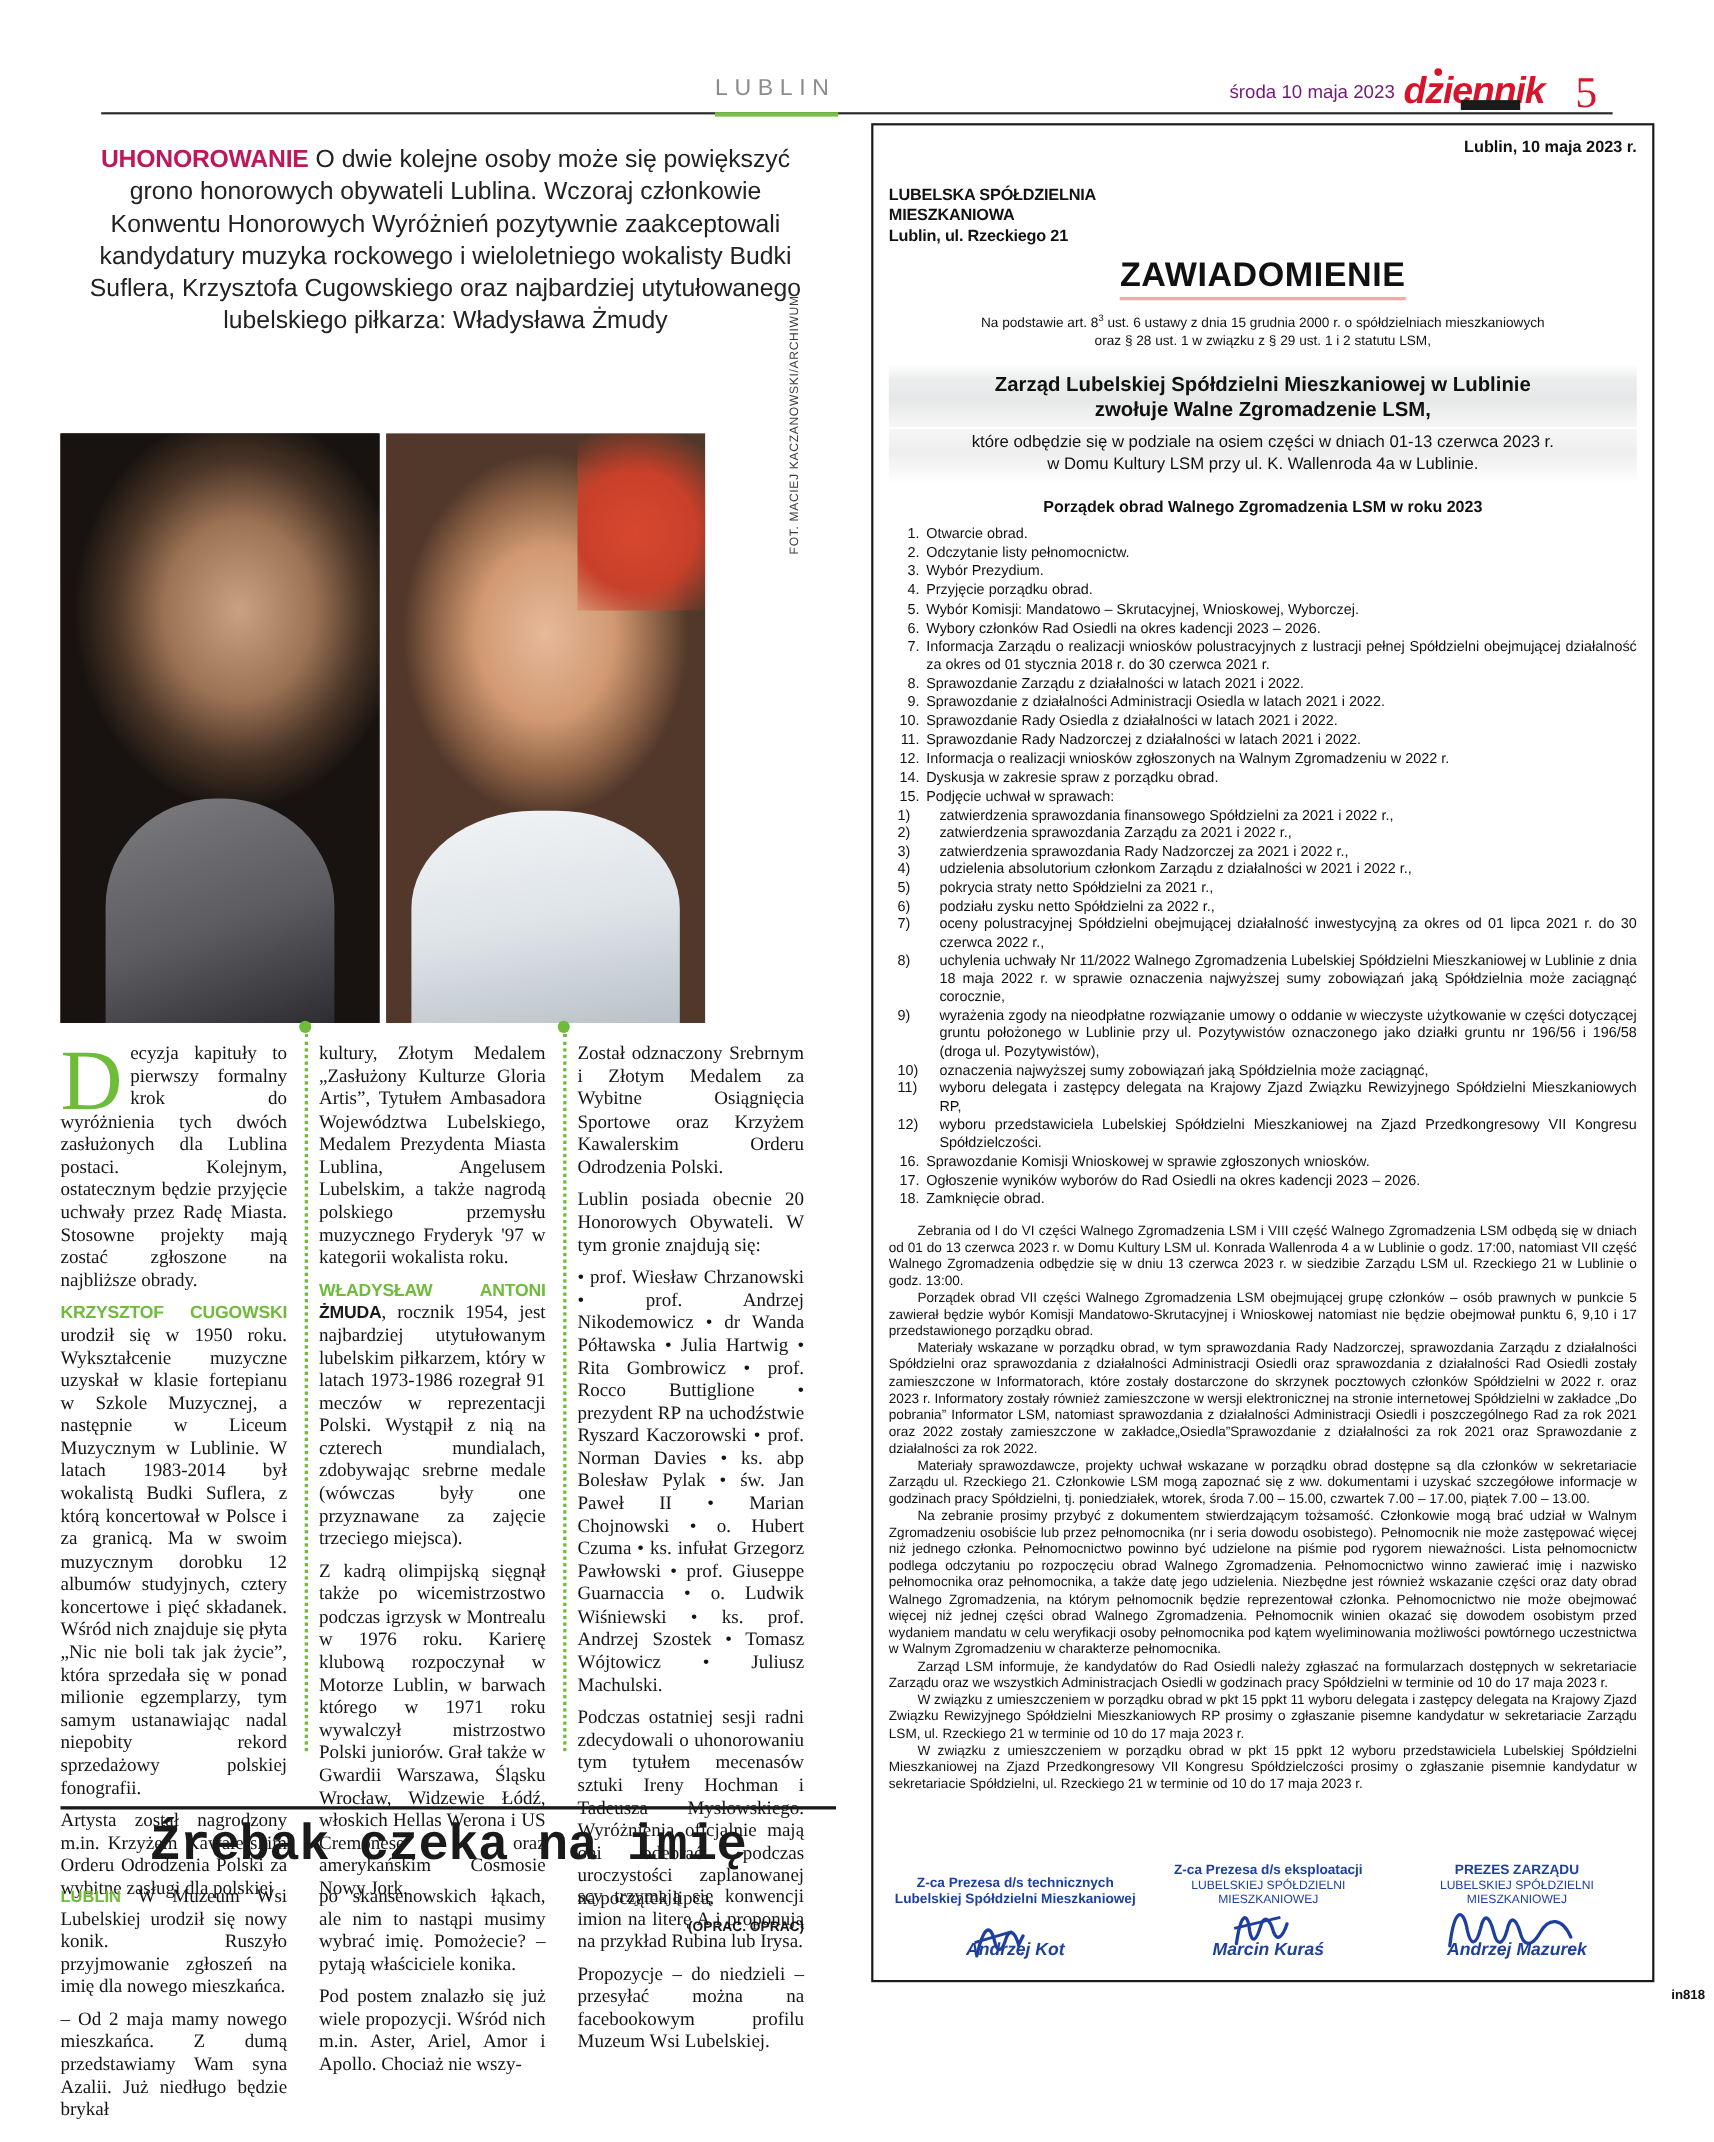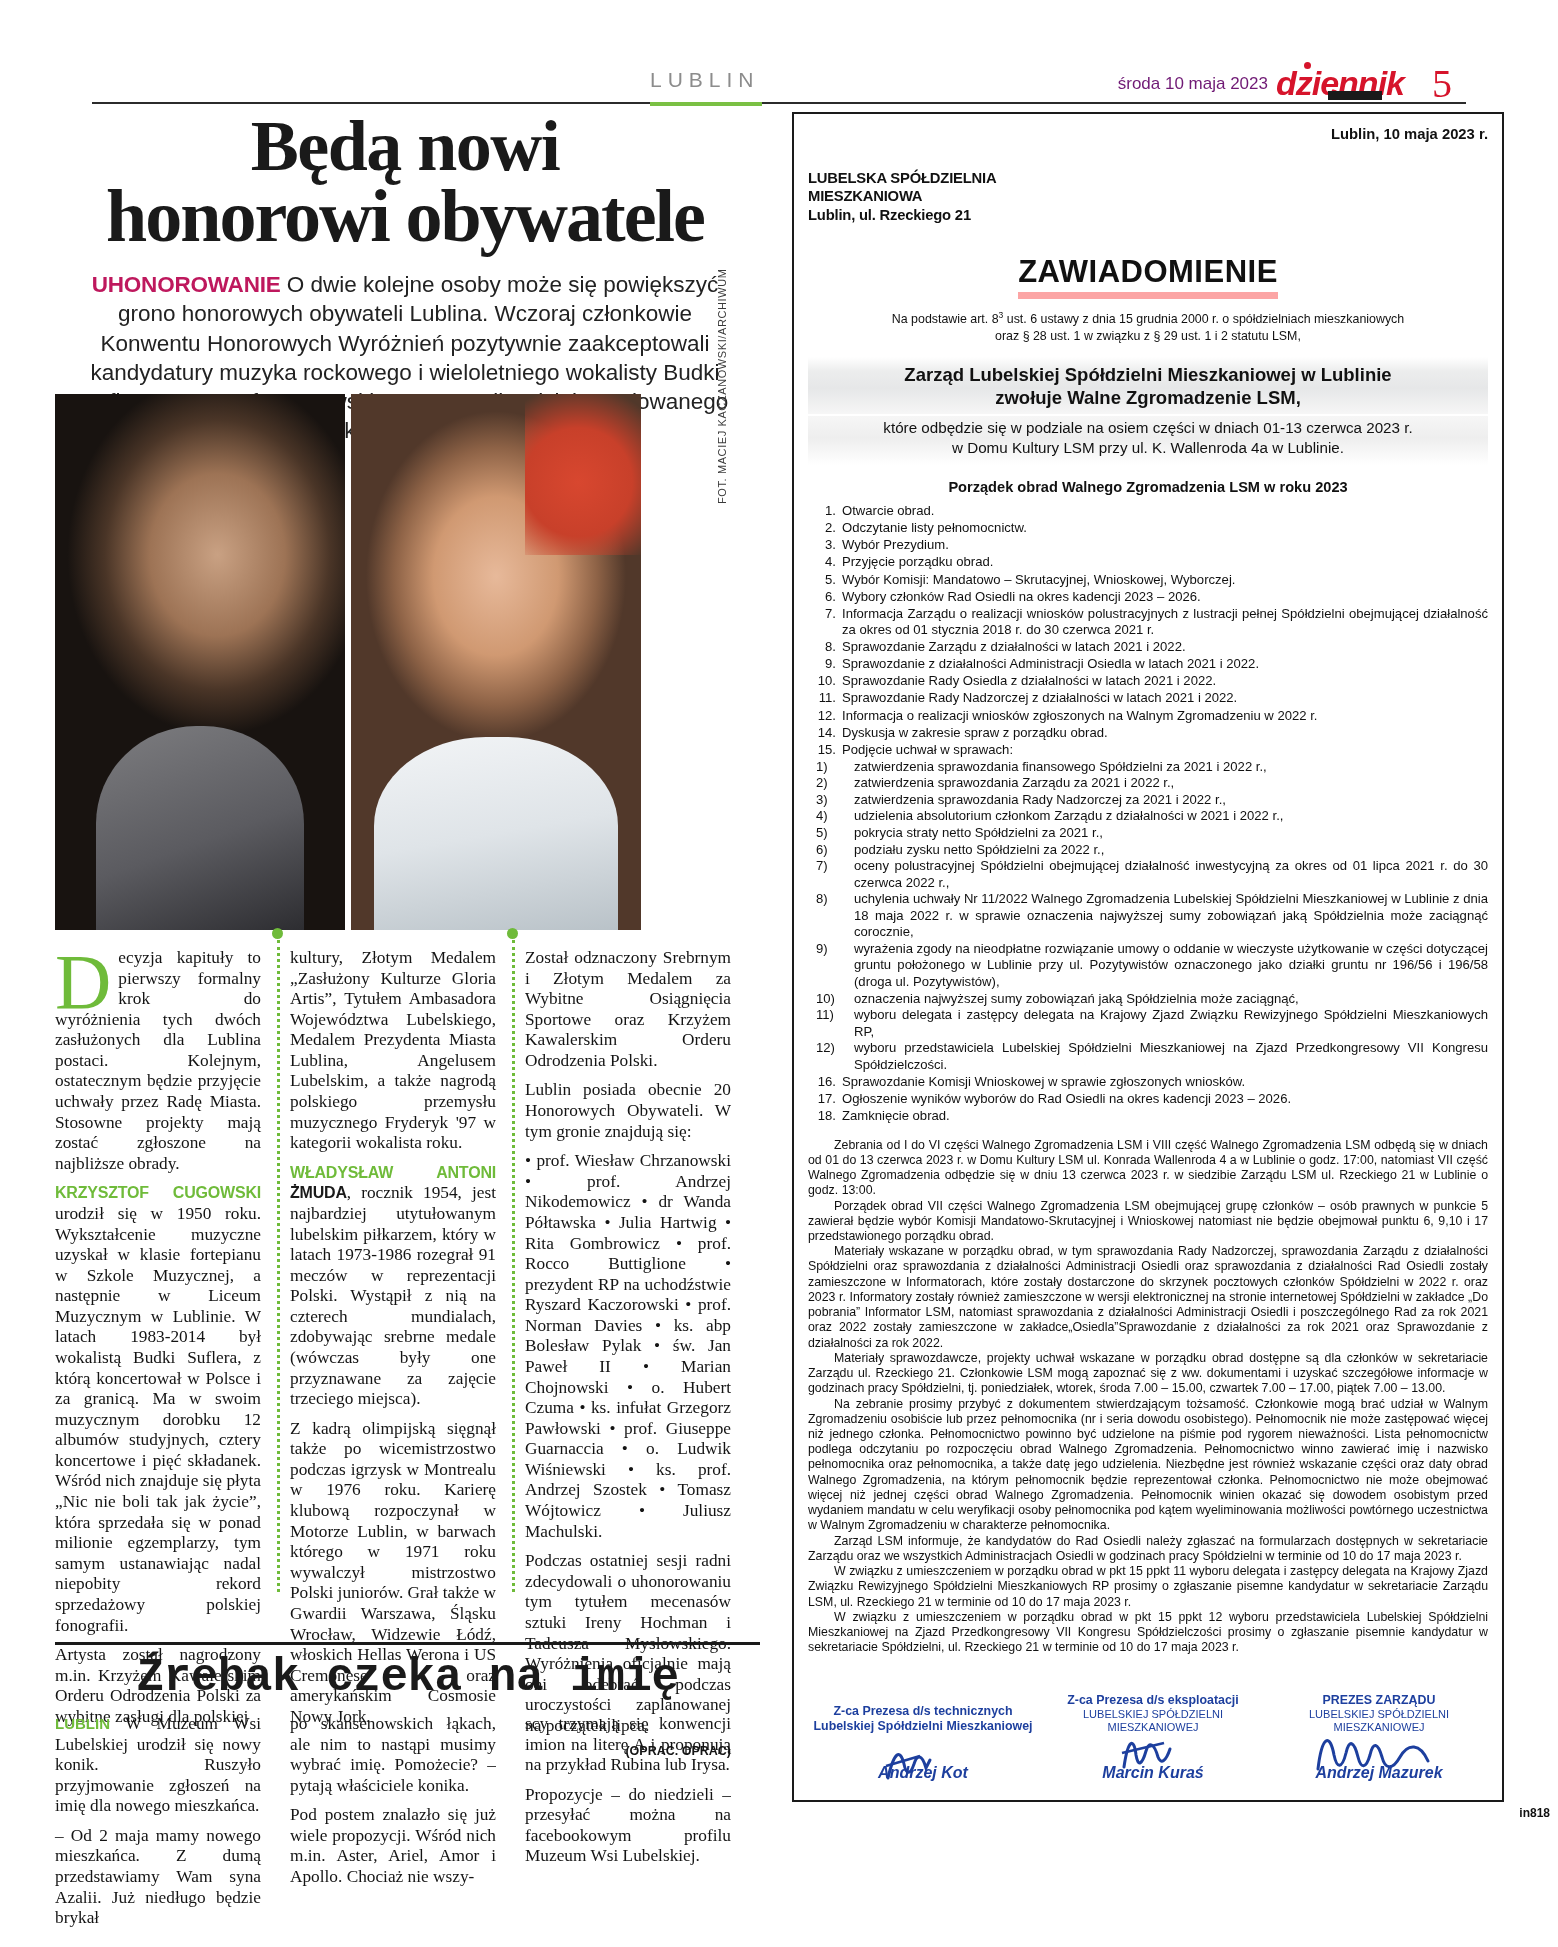--- a/index.html
+++ b/index.html
@@ -102,22 +102,22 @@
   .b2col p + p{margin-top:9px;}
   .city{font-family:"Liberation Sans",sans-serif;font-weight:bold;font-size:15px;color:#6fbb3a;}
 
   
   .notice{position:absolute;left:792px;top:112px;width:712px;height:1690px;
     border:2px solid #1a1a1a;background:#fff;box-sizing:border-box;}
   .n-inner{padding:12px 14px 0 14px;font-family:"Liberation Sans",sans-serif;color:#111;}
   .n-head{display:flex;justify-content:space-between;align-items:flex-start;}
   .n-org{font-weight:bold;font-size:14.8px;line-height:1.24;letter-spacing:-.2px;margin-top:43px;}
   .n-place{font-weight:bold;font-size:14.8px;white-space:nowrap;}
-  .n-title{text-align:center;font-weight:bold;font-size:31px;letter-spacing:.5px;margin-top:30px;
-    border-bottom:7px solid #fca5a5;display:inline-block;padding-bottom:2px;}
+  .n-title{text-align:center;font-weight:bold;font-size:31px;letter-spacing:.5px;margin-top:8px;
+    border-bottom:3px solid #fca5a5;display:inline-block;padding-bottom:2px;}
   .n-title-wrap{text-align:center;}
   .n-legal{text-align:center;font-size:12.4px;line-height:1.33;margin-top:11px;}
   .n-legal sup{font-size:8.5px;}
   .n-call{text-align:center;font-weight:bold;font-size:18.5px;line-height:1.26;margin-top:13px;
     background:linear-gradient(#ffffff,#eceded 25%,#e6e7e8 55%,#f6f6f6 100%);padding:6px 4px 4px 4px;}
   .n-when{text-align:center;font-size:15.2px;line-height:1.30;margin-top:2px;
     background:linear-gradient(#f6f6f6,#eeeeee 45%,#ffffff 100%);padding:2px 4px 8px 4px;}
   .n-agenda-title{text-align:center;font-weight:bold;font-size:14.6px;margin-top:14px;}
   ol.agenda{margin:8px 0 0 0;padding:0;list-style:none;font-size:13.1px;line-height:1.265;}
   ol.agenda > li{position:relative;padding-left:34px;margin-bottom:0.5px;text-align:justify;}
@@ -153,24 +153,20 @@
     <div class="mast-date">środa 10 maja 2023</div>
     <div class="mast-logo">
       <span>dziennik</span>
       <span class="dot"></span>
       <span class="blackbar"></span>
     </div>
     <div class="mast-pageno">5</div>
   </div>
 
   <div class="left-col">
-    <h1 class="headline">
-      <span>Będą nowi</span>
-      <span class="l2">honorowi obywatele</span>
-    </h1>
     <div class="lead">
       <span class="kicker">UHONOROWANIE</span><span> O dwie kolejne osoby może się powiększyć grono honorowych obywateli Lublina. Wczoraj członkowie Konwentu Honorowych Wyróżnień pozytywnie zaakceptowali kandydatury muzyka rockowego i wieloletniego wokalisty Budki Suflera, Krzysztofa Cugowskiego oraz najbardziej utytułowanego lubelskiego piłkarza: Władysława Żmudy</span>
     </div>
   </div>
 
   <div class="photos">
     <div class="photo p1"></div>
     <div class="photo p2"></div>
   </div>
   <div class="photo-credit">FOT. MACIEJ KACZANOWSKI/ARCHIWUM</div>

